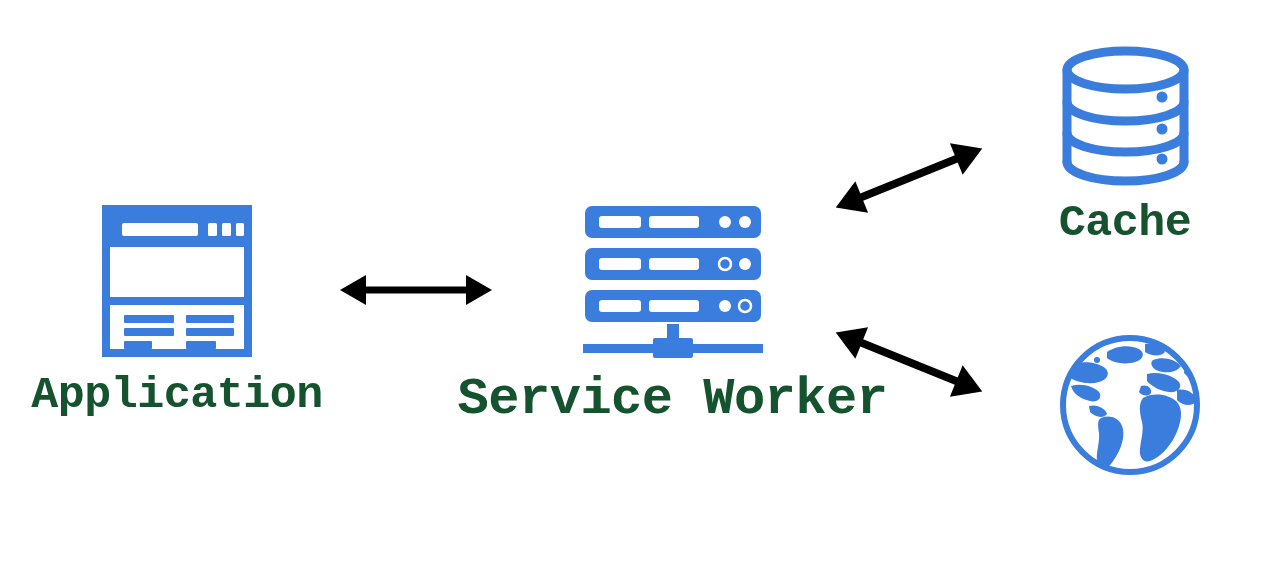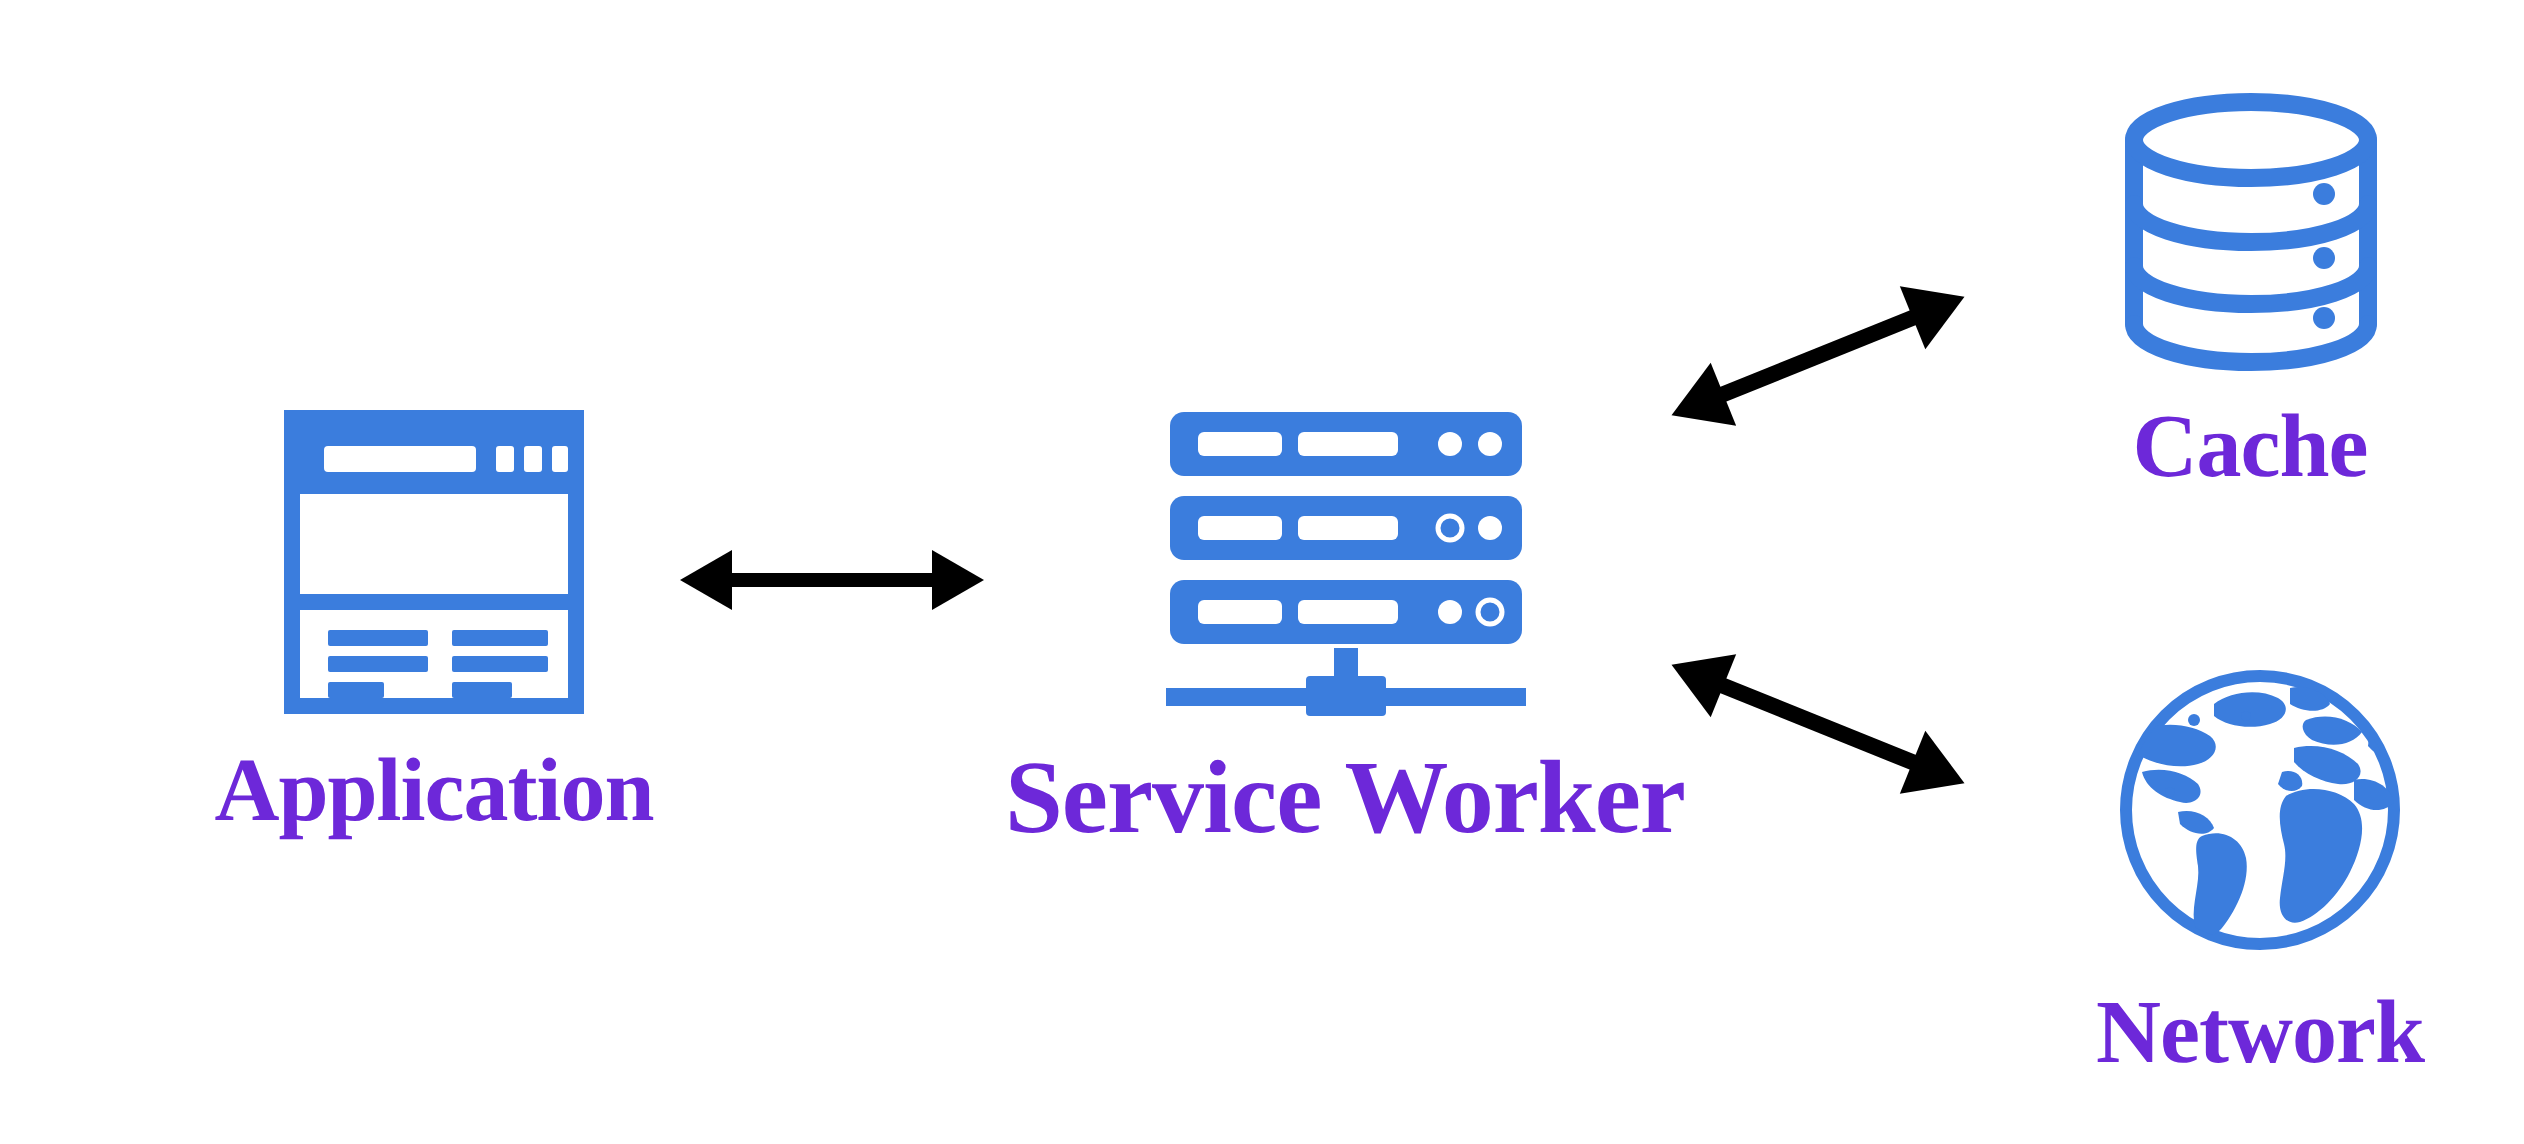--- a/index.html
+++ b/index.html
@@ -22,35 +22,34 @@
     position: absolute;
     display: flex;
     flex-direction: column;
     align-items: center;
   }
   .node-icon {
     display: block;
     line-height: 0;
   }
   .node-label {
-    font-family: Liberation Serif, serif;
+    font-family: Liberation Mono, monospace;
     font-weight: bold;
-    color: #6d28d9;
+    color: #14532d;
     letter-spacing: -0.5px;
     white-space: nowrap;
     line-height: 1;
     text-align: left;
   }
 
   
   #node-application {
     left: 52px;
     top: 205px;
     width: 250px;
-    margin-left: 40px;
   }
   #node-application .node-label {
     font-size: 45px;
     margin-top: 16px;
   }
 
   #node-service-worker {
     left: 500px;
     top: 200px;
     width: 345px;
@@ -217,21 +216,20 @@
           <path d="M34 76 C42 74 50 78 52 84 C48 89 40 87 35 82 Z"></path>
 
           <path d="M46 88 C56 84 66 89 68 99 C70 110 64 124 56 134 C50 141 43 139 42 131 C41 121 45 112 44 103 C43 96 42 90 46 88 Z"></path>
 
           <circle cx="30" cy="66" r="2.5"></circle>
           <circle cx="42" cy="30" r="3"></circle>
           <circle cx="68" cy="28" r="2.5"></circle>
         </g>
       </svg>
     </span>
-    <span class="node-label">Network</span>
   </div>
 
   <div class="connector" id="edge-app-sw">
     <svg width="160" height="56" viewBox="0 0 160 56" xmlns="http://www.w3.org/2000/svg">
 
       <rect x="22" y="24.5" width="116" height="7" fill="#000000"></rect>
 
       <path d="M4 28 L30 13 L30 43 Z" fill="#000000"></path>
 
       <path d="M156 28 L130 13 L130 43 Z" fill="#000000"></path>

